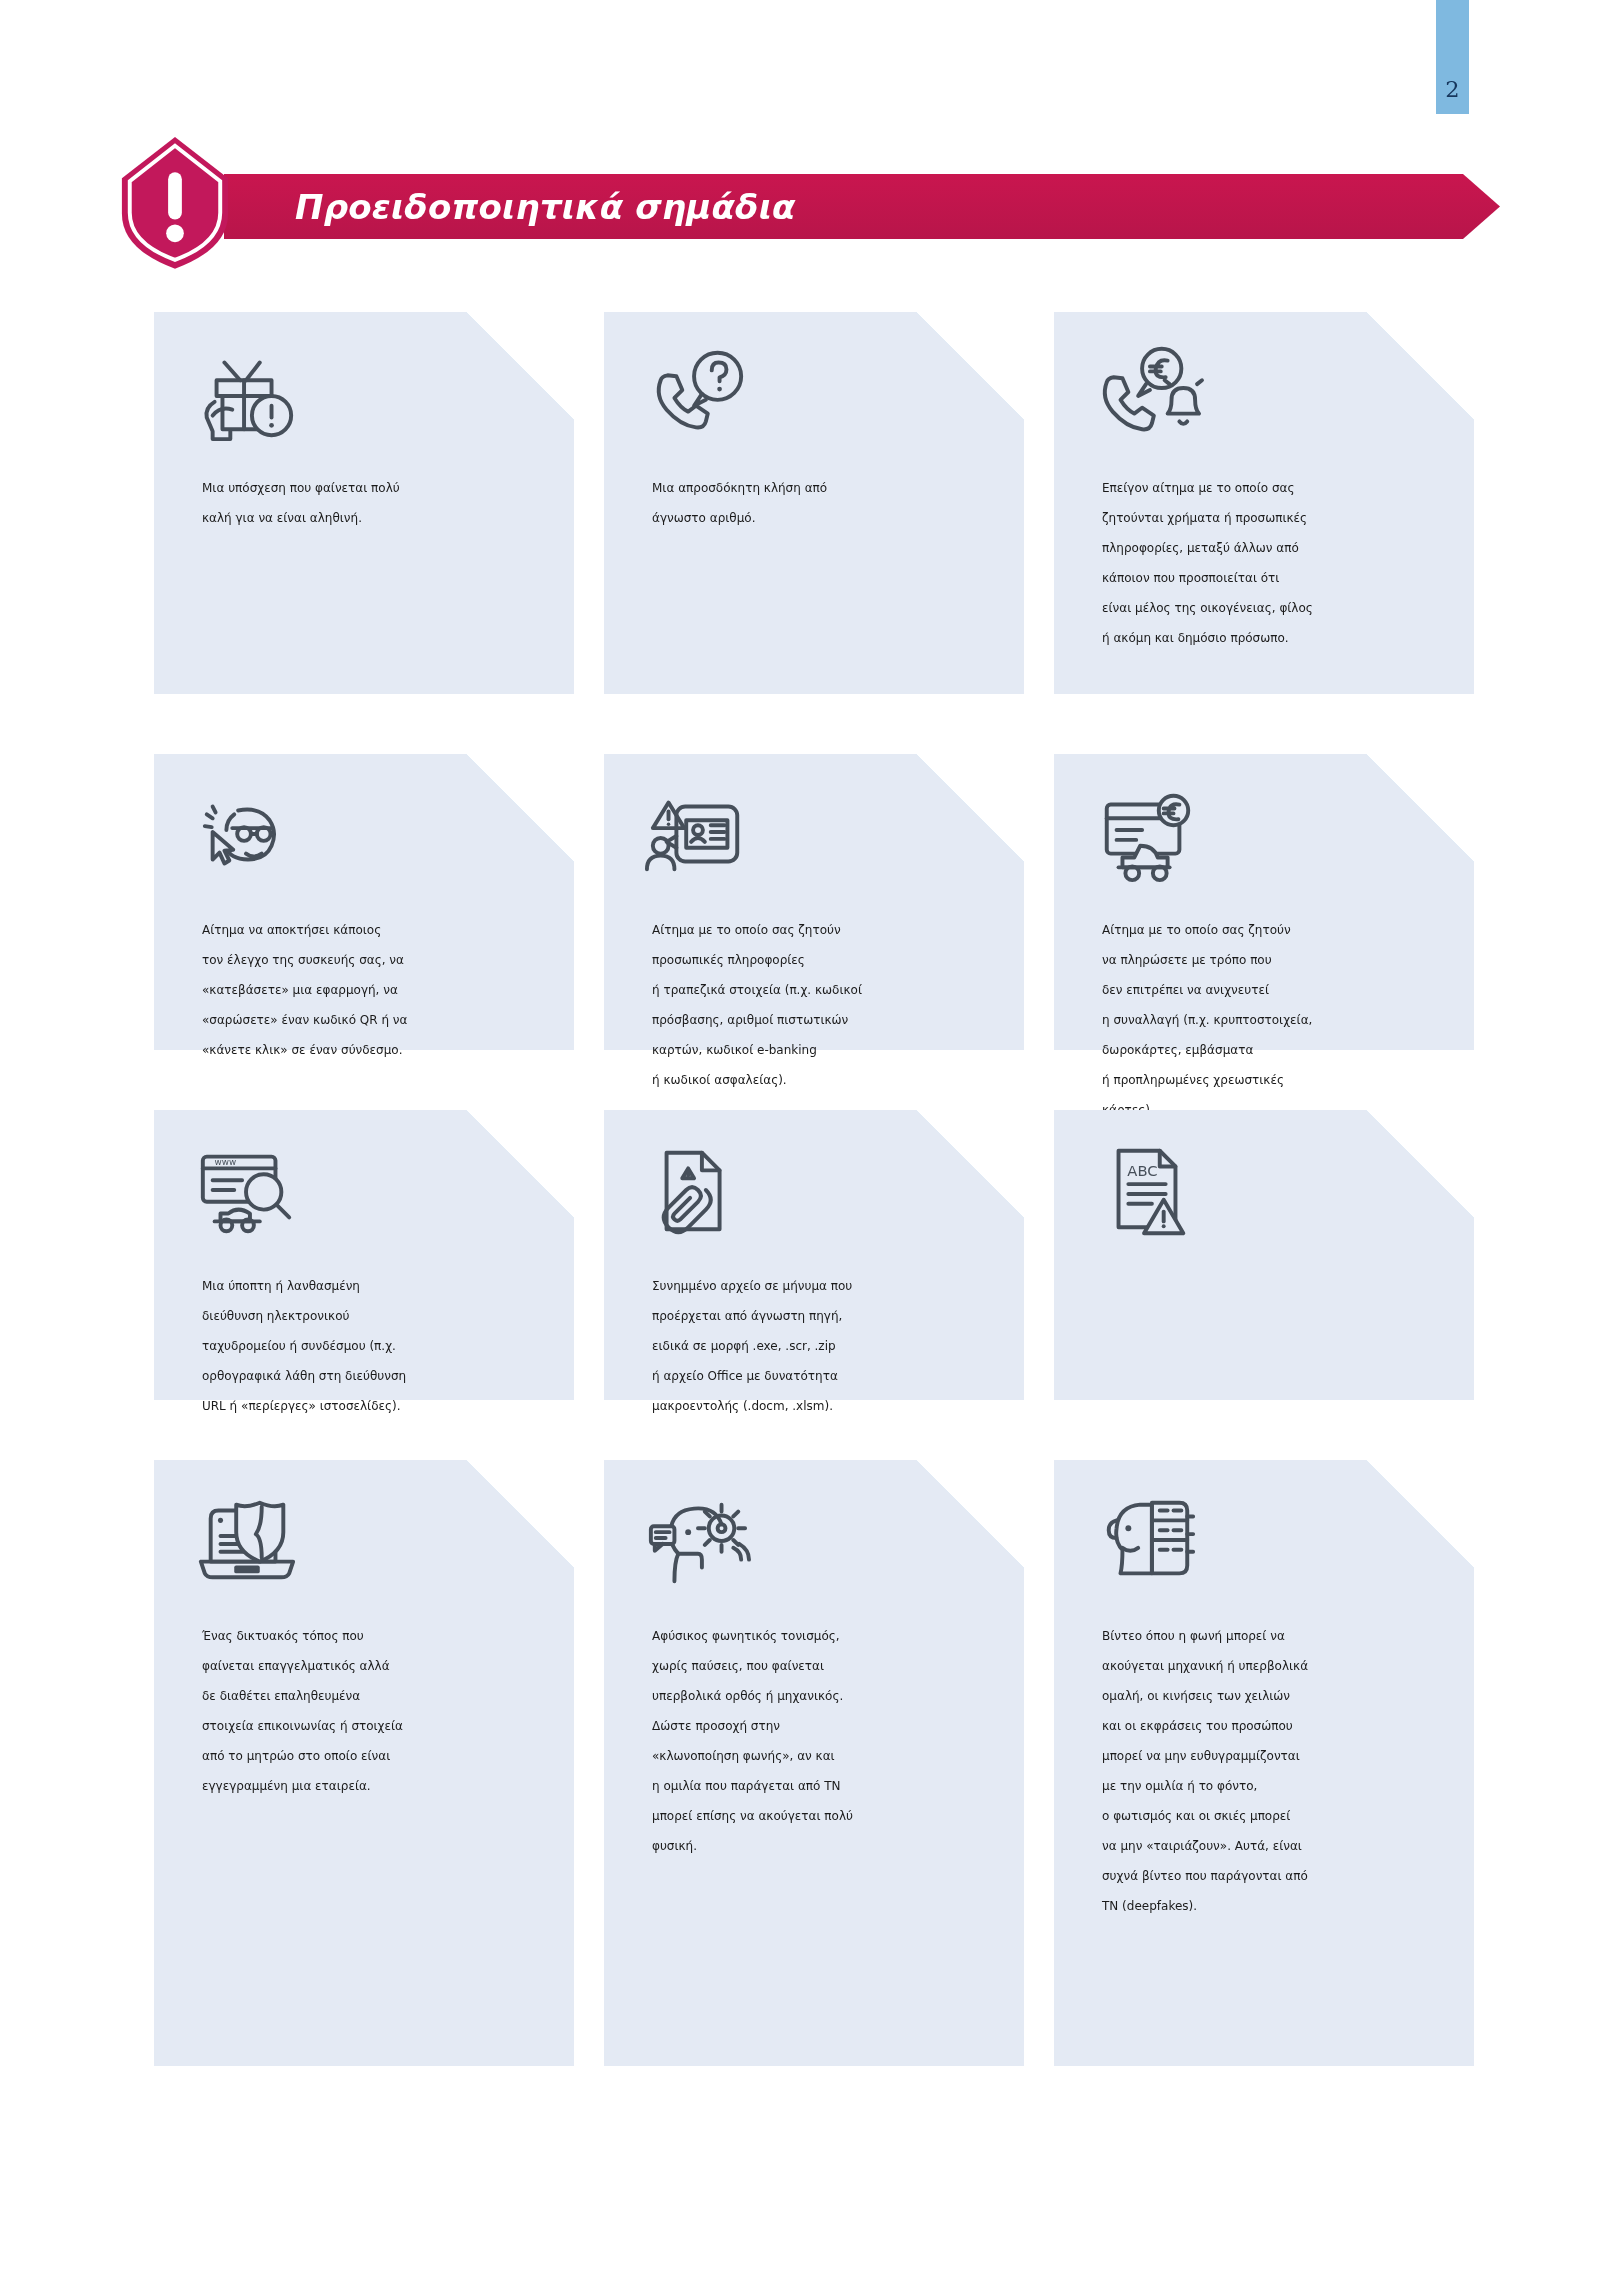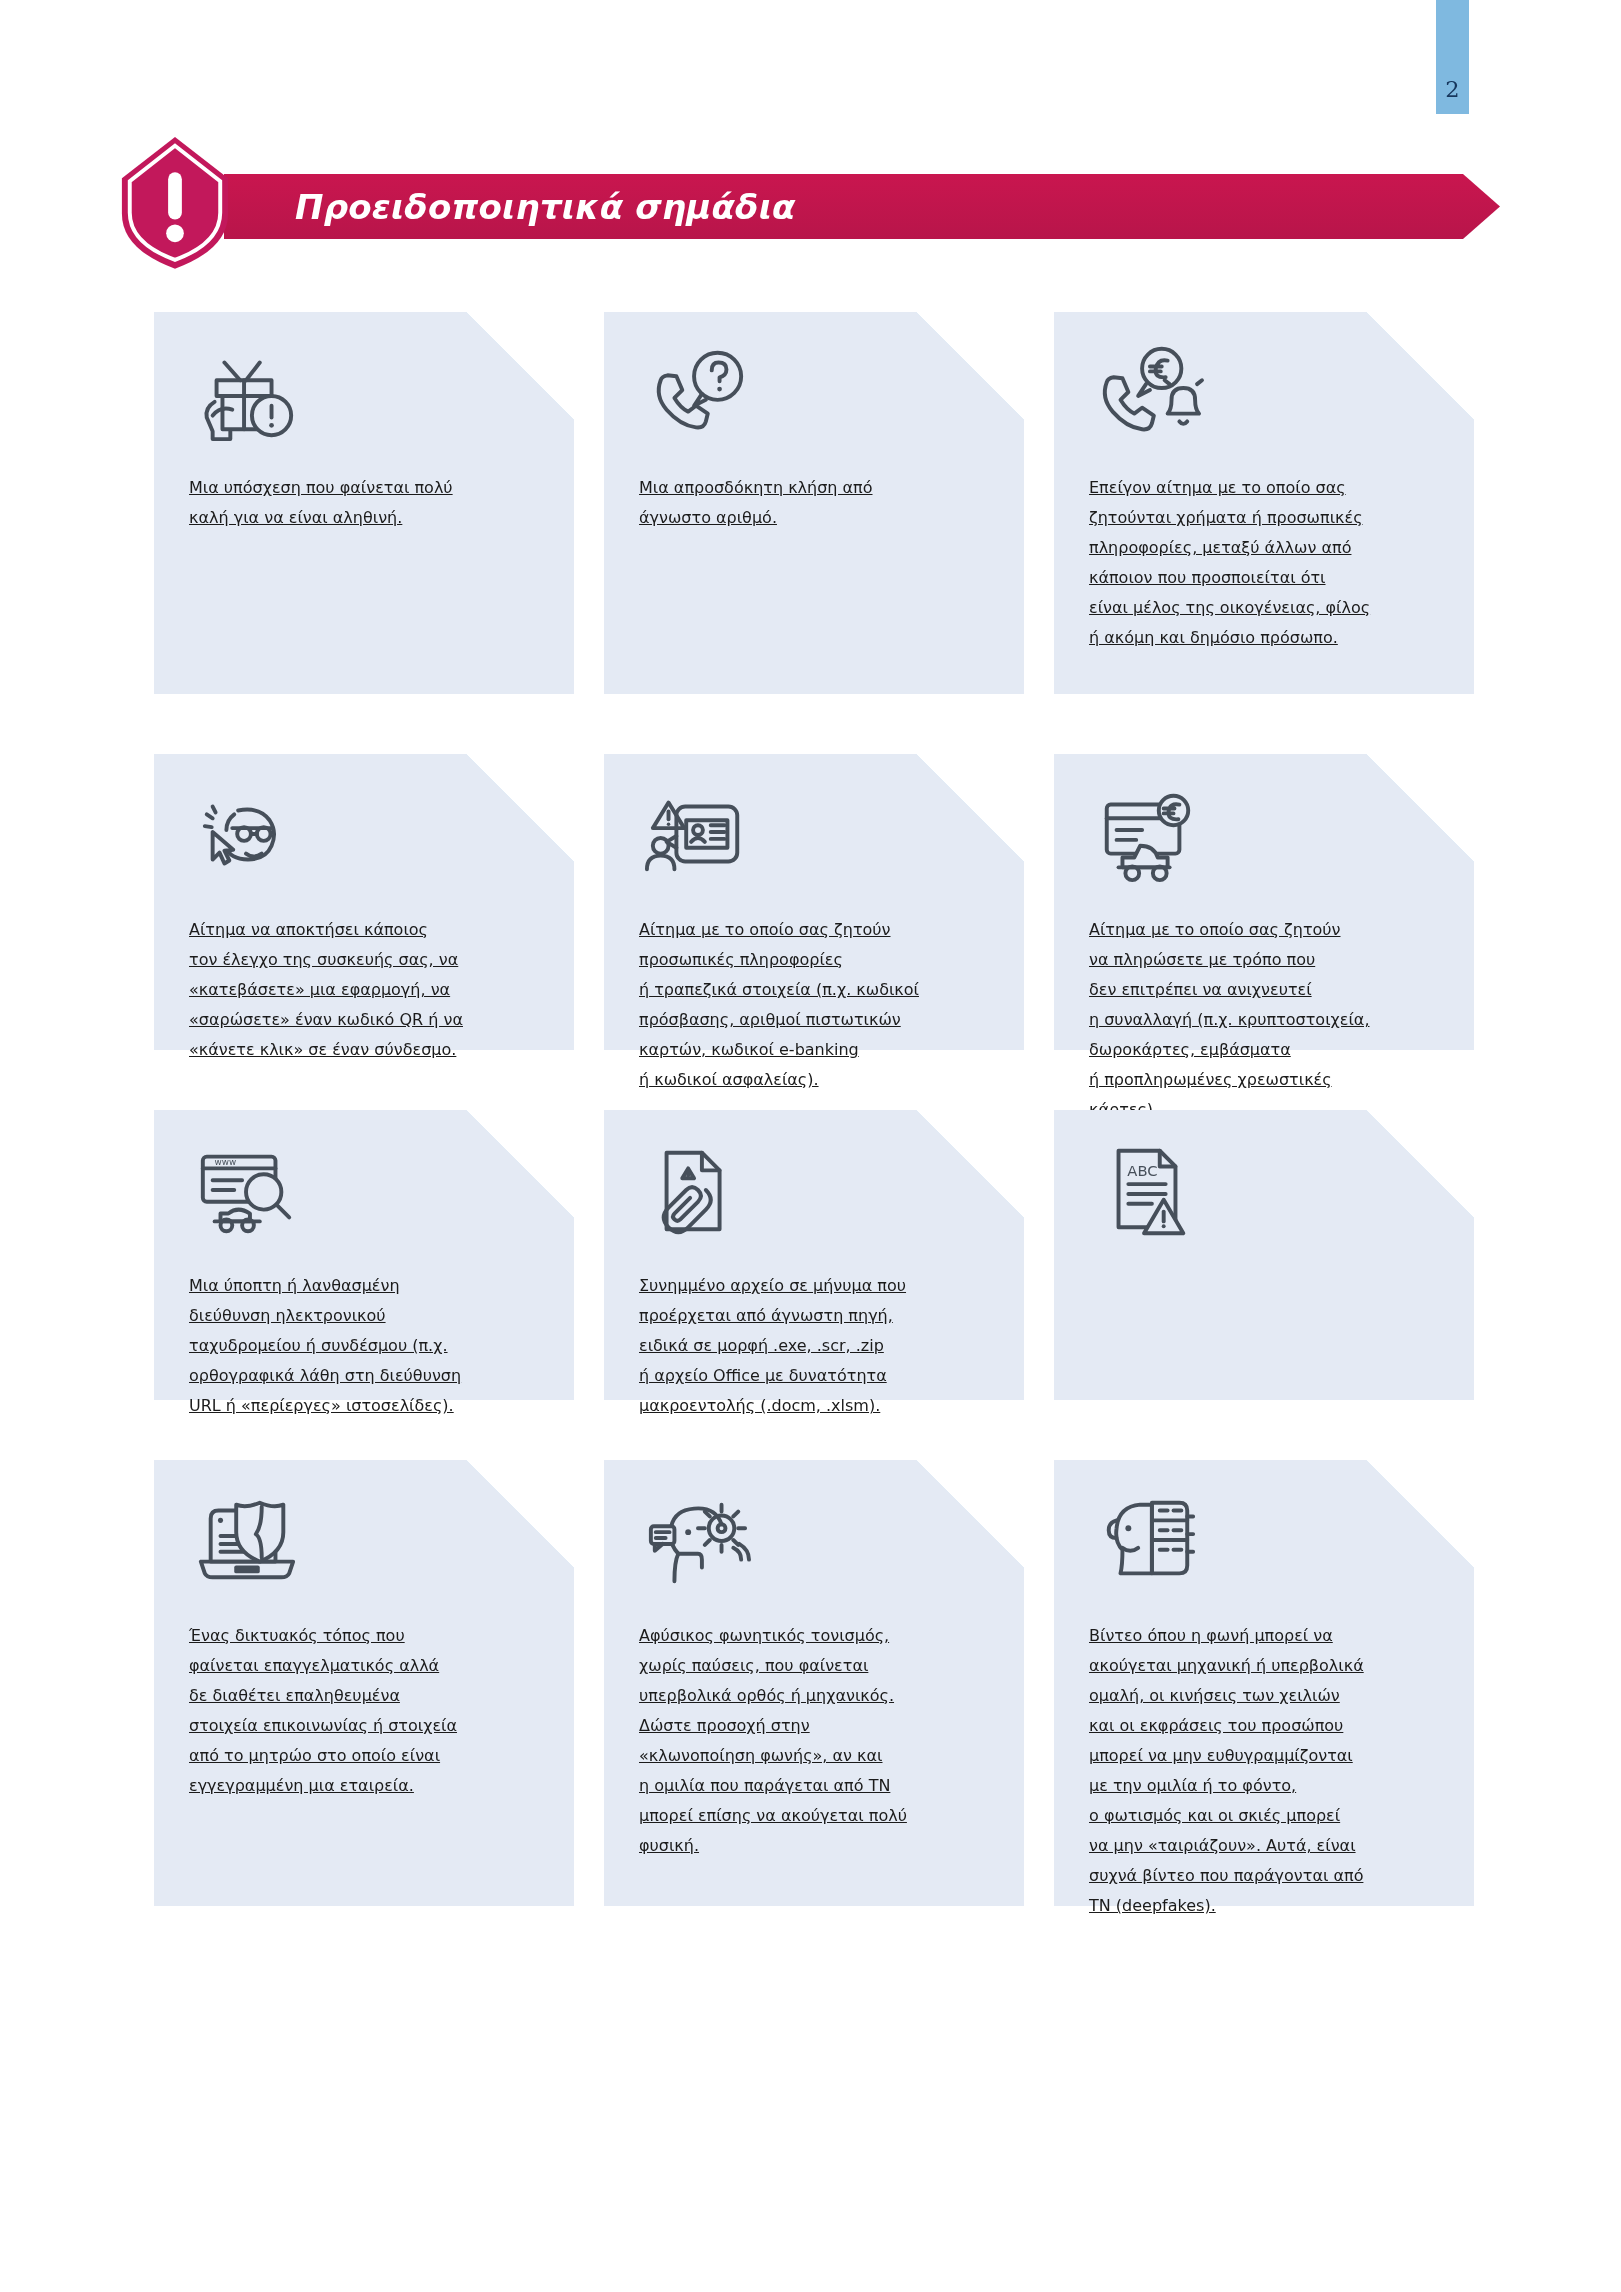--- a/index.html
+++ b/index.html
@@ -90,21 +90,21 @@
   }
   .card {
     position: relative;
     width: 420px;
     background: #e4eaf4;
     box-sizing: border-box;
   }
   .card-r1 { height: 382px; }
   .card-r2 { height: 296px; }
   .card-r3 { height: 290px; }
-  .card-r4 { height: 446px; }
+  .card-r4 { height: 606px; }
 
   
   .fold {
     position: absolute;
     top: 0;
     right: 0;
     width: 108px;
     height: 108px;
     overflow: hidden;
   }
@@ -137,27 +137,26 @@
     height: 106px;
   }
   .card-icon svg {
     width: 100%;
     height: 100%;
     display: block;
   }
   .card-text {
     position: absolute;
     top: 161px;
-    left: 35px;
+    left: 48px;
     right: 25.5px;
-    font-size: 16px;
+    font-size: 12px;
     line-height: 30px;
     color: #1b1b1b;
     white-space: pre-line;
-    text-decoration: underline;
   }
 </style>
 </head>
 <body>
 
 <div class="page-tab">
   <div class="num">2</div>
 </div>
 
 <div class="header">

